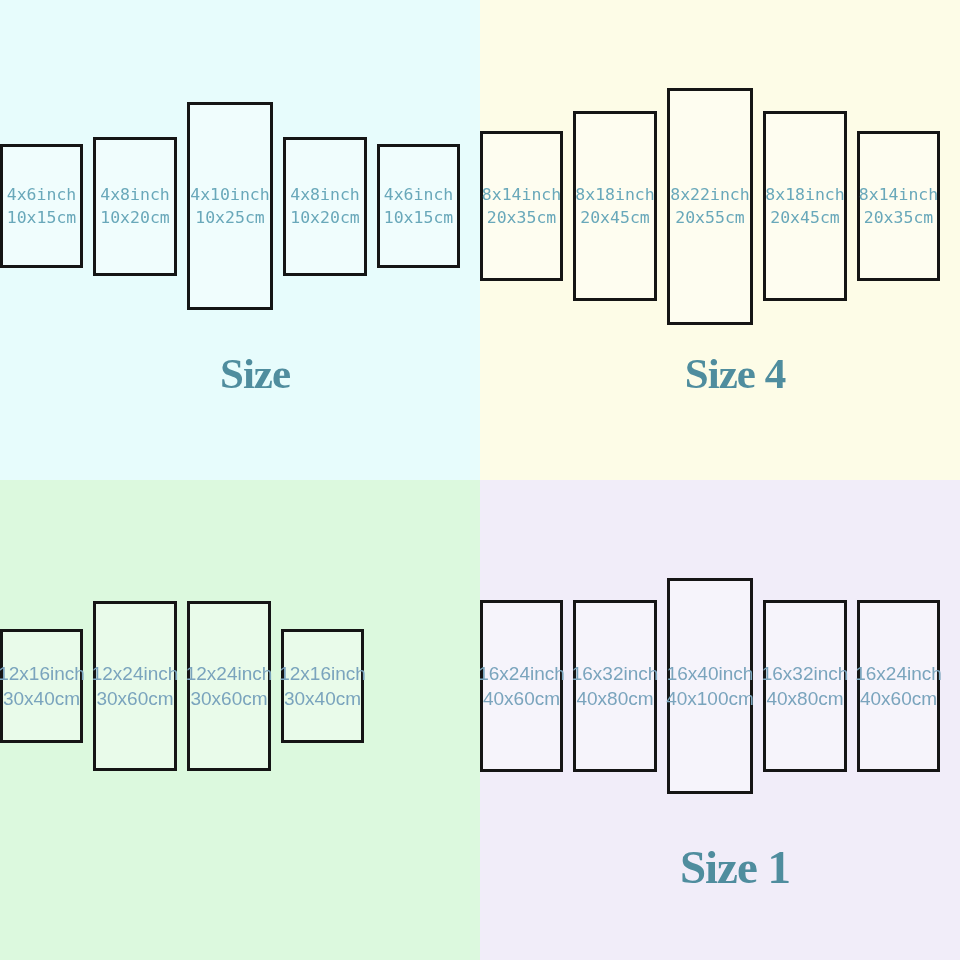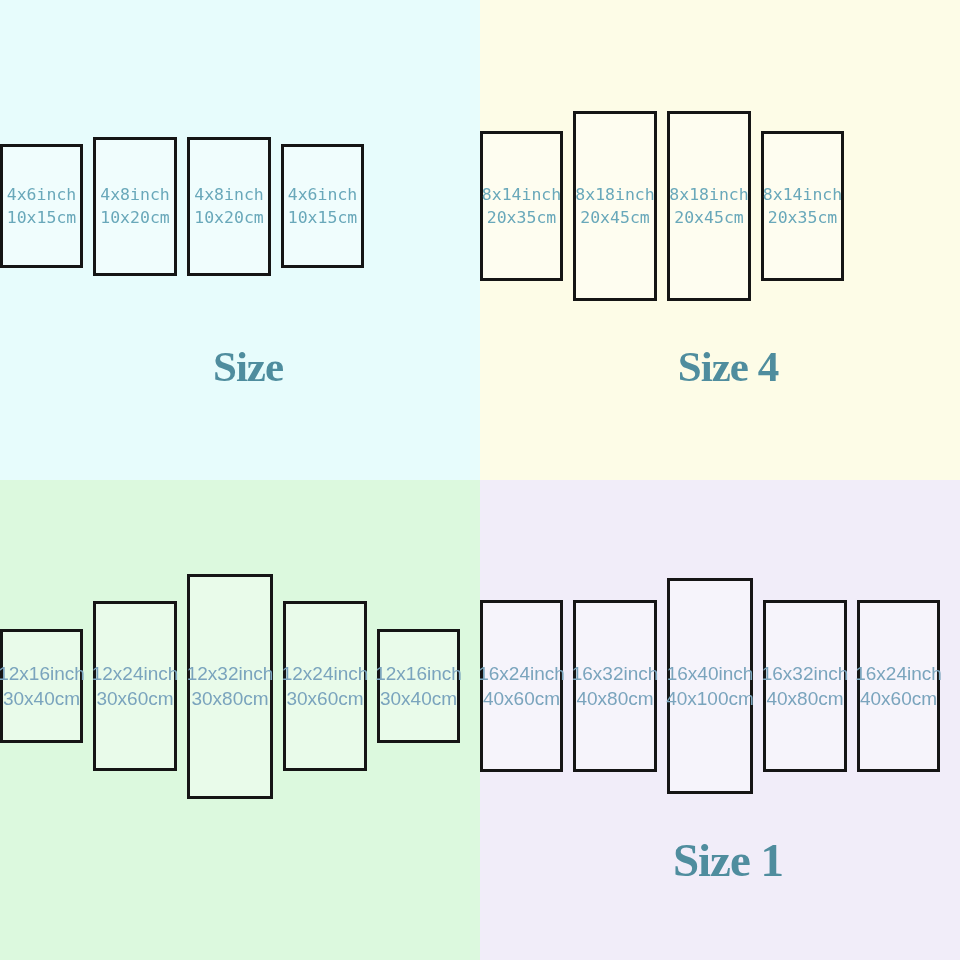--- a/index.html
+++ b/index.html
@@ -63,21 +63,21 @@
     font-family: "Liberation Sans", sans-serif;
     font-size: 19px;
     line-height: 25px;
     color: var(--label-bottom);
   }
   .line { display: block; }
 
   .title {
     position: absolute;
     left: 0; width: 100%;
-    margin: 8px;
+    margin: 15px;
     text-align: center;
     font-family: "Liberation Serif", serif;
     font-weight: 700;
     letter-spacing: -1px;
     color: var(--title-color);
   }
   .q0 .title, .q1 .title { top: 334px; font-size: 43px; line-height: 50px; }
   .q2 .title, .q3 .title { top: 346px; font-size: 47px; line-height: 52px; }
 </style>
 </head>
@@ -92,20 +92,26 @@
           <span class="line">4x6inch</span>
           <span class="line">10x15cm</span>
         </div>
       </div>
       <div class="panel p-mid">
         <div class="panel-label">
           <span class="line">4x8inch</span>
           <span class="line">10x20cm</span>
         </div>
       </div>
+      <div class="panel p-center">
+        <div class="panel-label">
+          <span class="line">4x10inch</span>
+          <span class="line">10x25cm</span>
+        </div>
+      </div>
       <div class="panel p-mid">
         <div class="panel-label">
           <span class="line">4x8inch</span>
           <span class="line">10x20cm</span>
         </div>
       </div>
       <div class="panel p-outer">
         <div class="panel-label">
           <span class="line">4x6inch</span>
           <span class="line">10x15cm</span>
@@ -122,20 +128,26 @@
           <span class="line">8x14inch</span>
           <span class="line">20x35cm</span>
         </div>
       </div>
       <div class="panel p-mid">
         <div class="panel-label">
           <span class="line">8x18inch</span>
           <span class="line">20x45cm</span>
         </div>
       </div>
+      <div class="panel p-center">
+        <div class="panel-label">
+          <span class="line">8x22inch</span>
+          <span class="line">20x55cm</span>
+        </div>
+      </div>
       <div class="panel p-mid">
         <div class="panel-label">
           <span class="line">8x18inch</span>
           <span class="line">20x45cm</span>
         </div>
       </div>
       <div class="panel p-outer">
         <div class="panel-label">
           <span class="line">8x14inch</span>
           <span class="line">20x35cm</span>
@@ -152,26 +164,20 @@
           <span class="line">12x16inch</span>
           <span class="line">30x40cm</span>
         </div>
       </div>
       <div class="panel p-mid">
         <div class="panel-label">
           <span class="line">12x24inch</span>
           <span class="line">30x60cm</span>
         </div>
       </div>
-      <div class="panel p-center">
-        <div class="panel-label">
-          <span class="line">12x32inch</span>
-          <span class="line">30x80cm</span>
-        </div>
-      </div>
       <div class="panel p-mid">
         <div class="panel-label">
           <span class="line">12x24inch</span>
           <span class="line">30x60cm</span>
         </div>
       </div>
       <div class="panel p-outer">
         <div class="panel-label">
           <span class="line">12x16inch</span>
           <span class="line">30x40cm</span>

